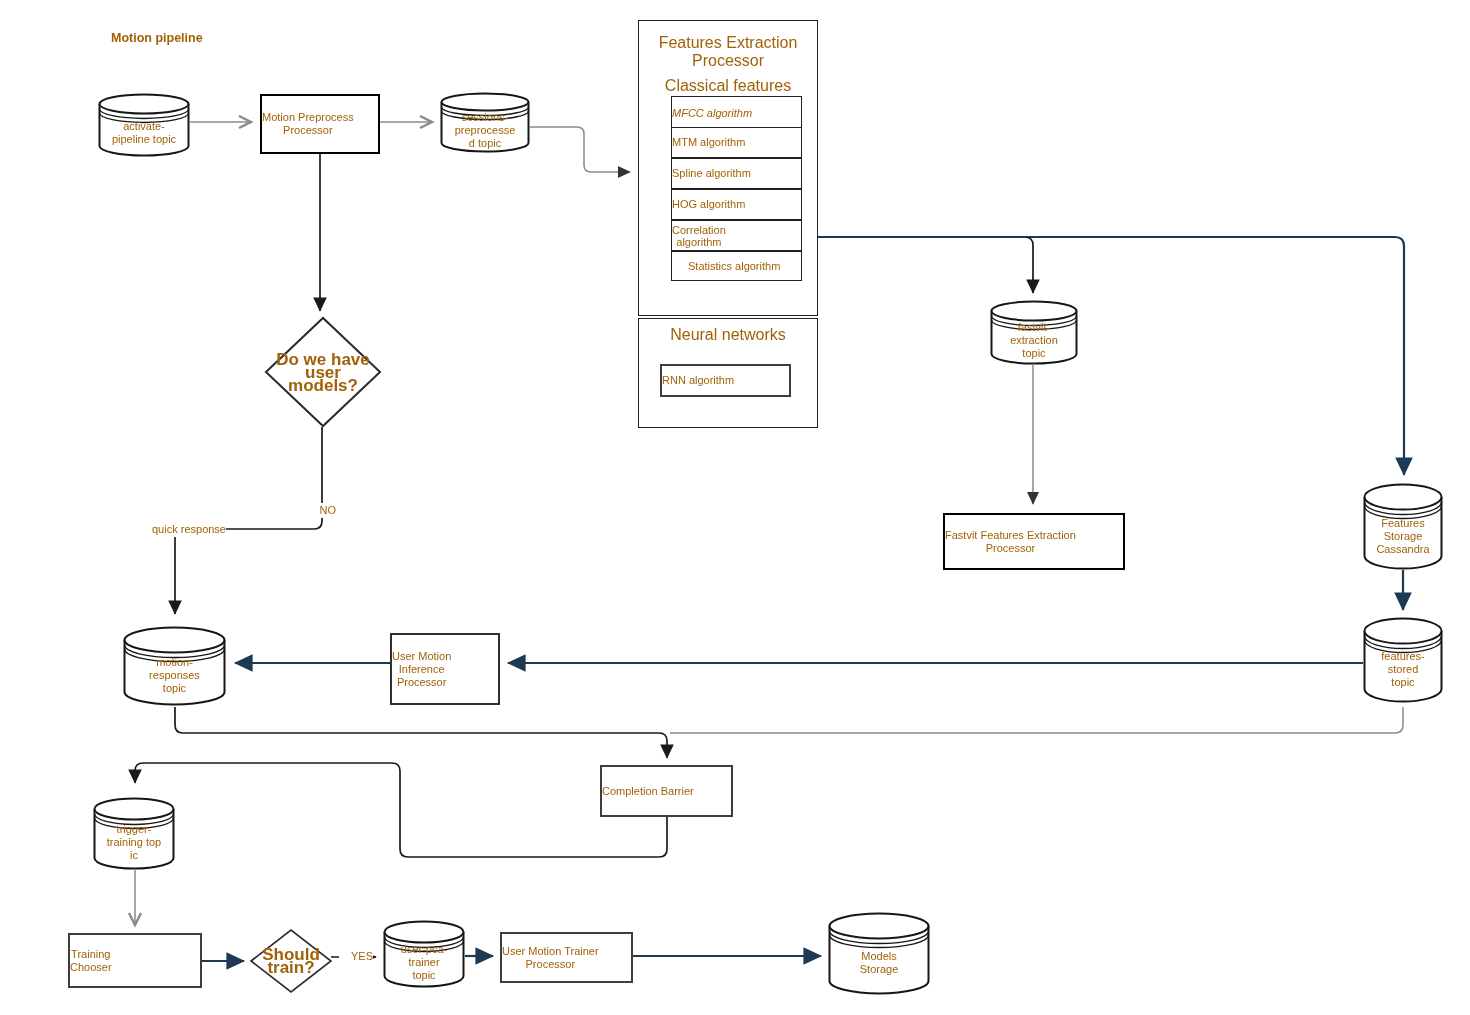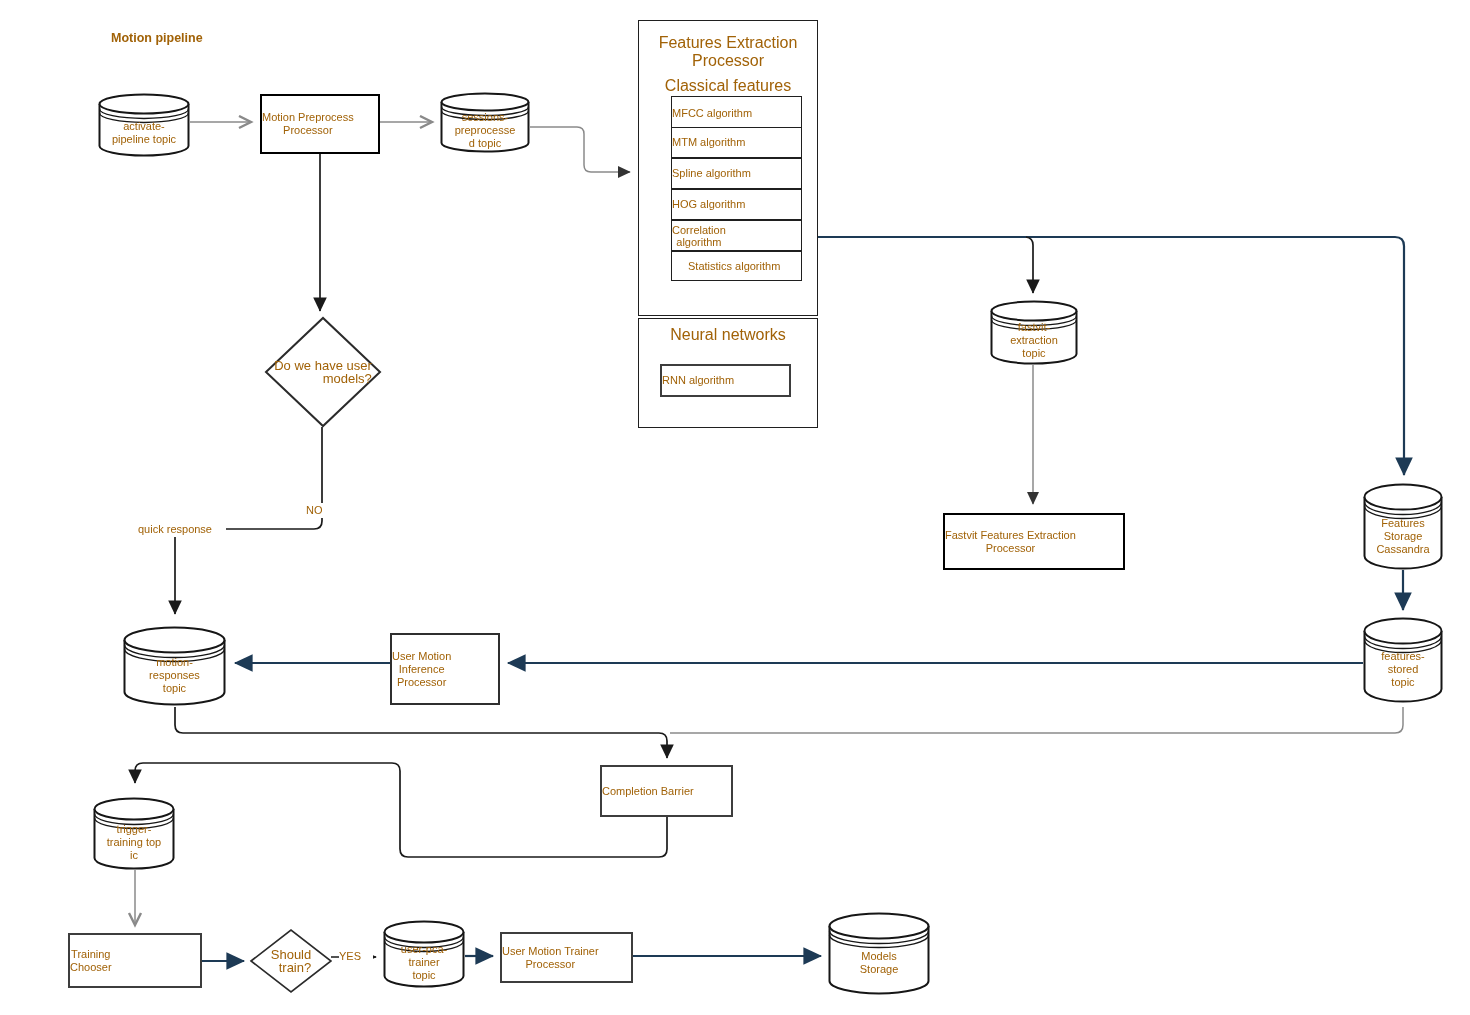--- a/index.html
+++ b/index.html
@@ -15,24 +15,24 @@
   .m-chev{fill:none;stroke:var(--c-gray);stroke-width:1.6;}
   .d-shape{fill:#ffffff;stroke:#2b2b2b;}
   .node{position:absolute;z-index:2;box-sizing:border-box;font-size:11px;line-height:13px;}
   .pbox{background:#ffffff;display:flex;align-items:center;
         text-align:center;white-space:pre-line;}
   .cyl{background:transparent;}
   .cyl-svg{position:absolute;left:0;top:0;}
   .cyl .lbl{position:absolute;left:2px;right:2px;bottom:3px;display:flex;align-items:center;
         justify-content:center;text-align:center;white-space:pre-line;}
   .flabel{position:absolute;text-align:center;white-space:pre-line;z-index:2;}
-  .elabel{position:absolute;z-index:3;background:#ffffff;text-align:left;font-size:11px;
+  .elabel{position:absolute;z-index:3;background:#ffffff;text-align:right;font-size:11px;
         line-height:15px;}
   .dlabel{position:absolute;z-index:2;display:flex;align-items:center;justify-content:center;
-        text-align:right;white-space:pre-line;font-size:13px;line-height:13px;}
+        text-align:center;white-space:pre-line;font-size:17px;line-height:13px;font-weight:bold;}
   .title{position:absolute;font-weight:bold;font-size:12.5px;z-index:2;}
 </style>
 </head>
 <body>
 
 <div id="canvas">
 
   <svg id="edges" width="1470" height="1015" viewBox="0 0 1470 1015">
     <defs>
       <marker id="arrow-b" markerWidth="9" markerHeight="9" refX="8" refY="4.5" orient="auto">
@@ -196,21 +196,21 @@
   <div class="node pbox" style="left:500px;top:932px;width:133px;height:51px;border:2px solid #3d3d3d;">
     <span>User Motion Trainer
 Processor</span>
   </div>
 
   <div class="node pbox" style="left:638px;top:20px;width:180px;height:296px;border:1.6px solid #1f1f1f;"></div>
   <div class="node pbox" style="left:638px;top:318px;width:180px;height:110px;border:1.6px solid #1f1f1f;"></div>
   <div class="flabel" style="left:640px;top:34px;width:176px;">Features Extraction
 Processor</div>
   <div class="flabel" style="left:640px;top:77px;width:176px;">Classical features</div>
-  <div class="node pbox" style="left:671px;top:96px;width:131px;height:34px;border:1.6px solid #1f1f1f;">
+  <div class="node pbox" style="left:671px;top:96px;width:131px;height:34px;border:1.6px solid #1f1f1f;font-style:italic;">
     <span>MFCC algorithm</span>
   </div>
   <div class="node pbox" style="left:671px;top:127px;width:131px;height:31px;border:1.6px solid #1f1f1f;">
     <span>MTM algorithm</span>
   </div>
   <div class="node pbox" style="left:671px;top:158px;width:131px;height:31px;border:1.6px solid #1f1f1f;">
     <span>Spline algorithm</span>
   </div>
   <div class="node pbox" style="left:671px;top:189px;width:131px;height:31px;border:1.6px solid #1f1f1f;">
     <span>HOG algorithm</span>

